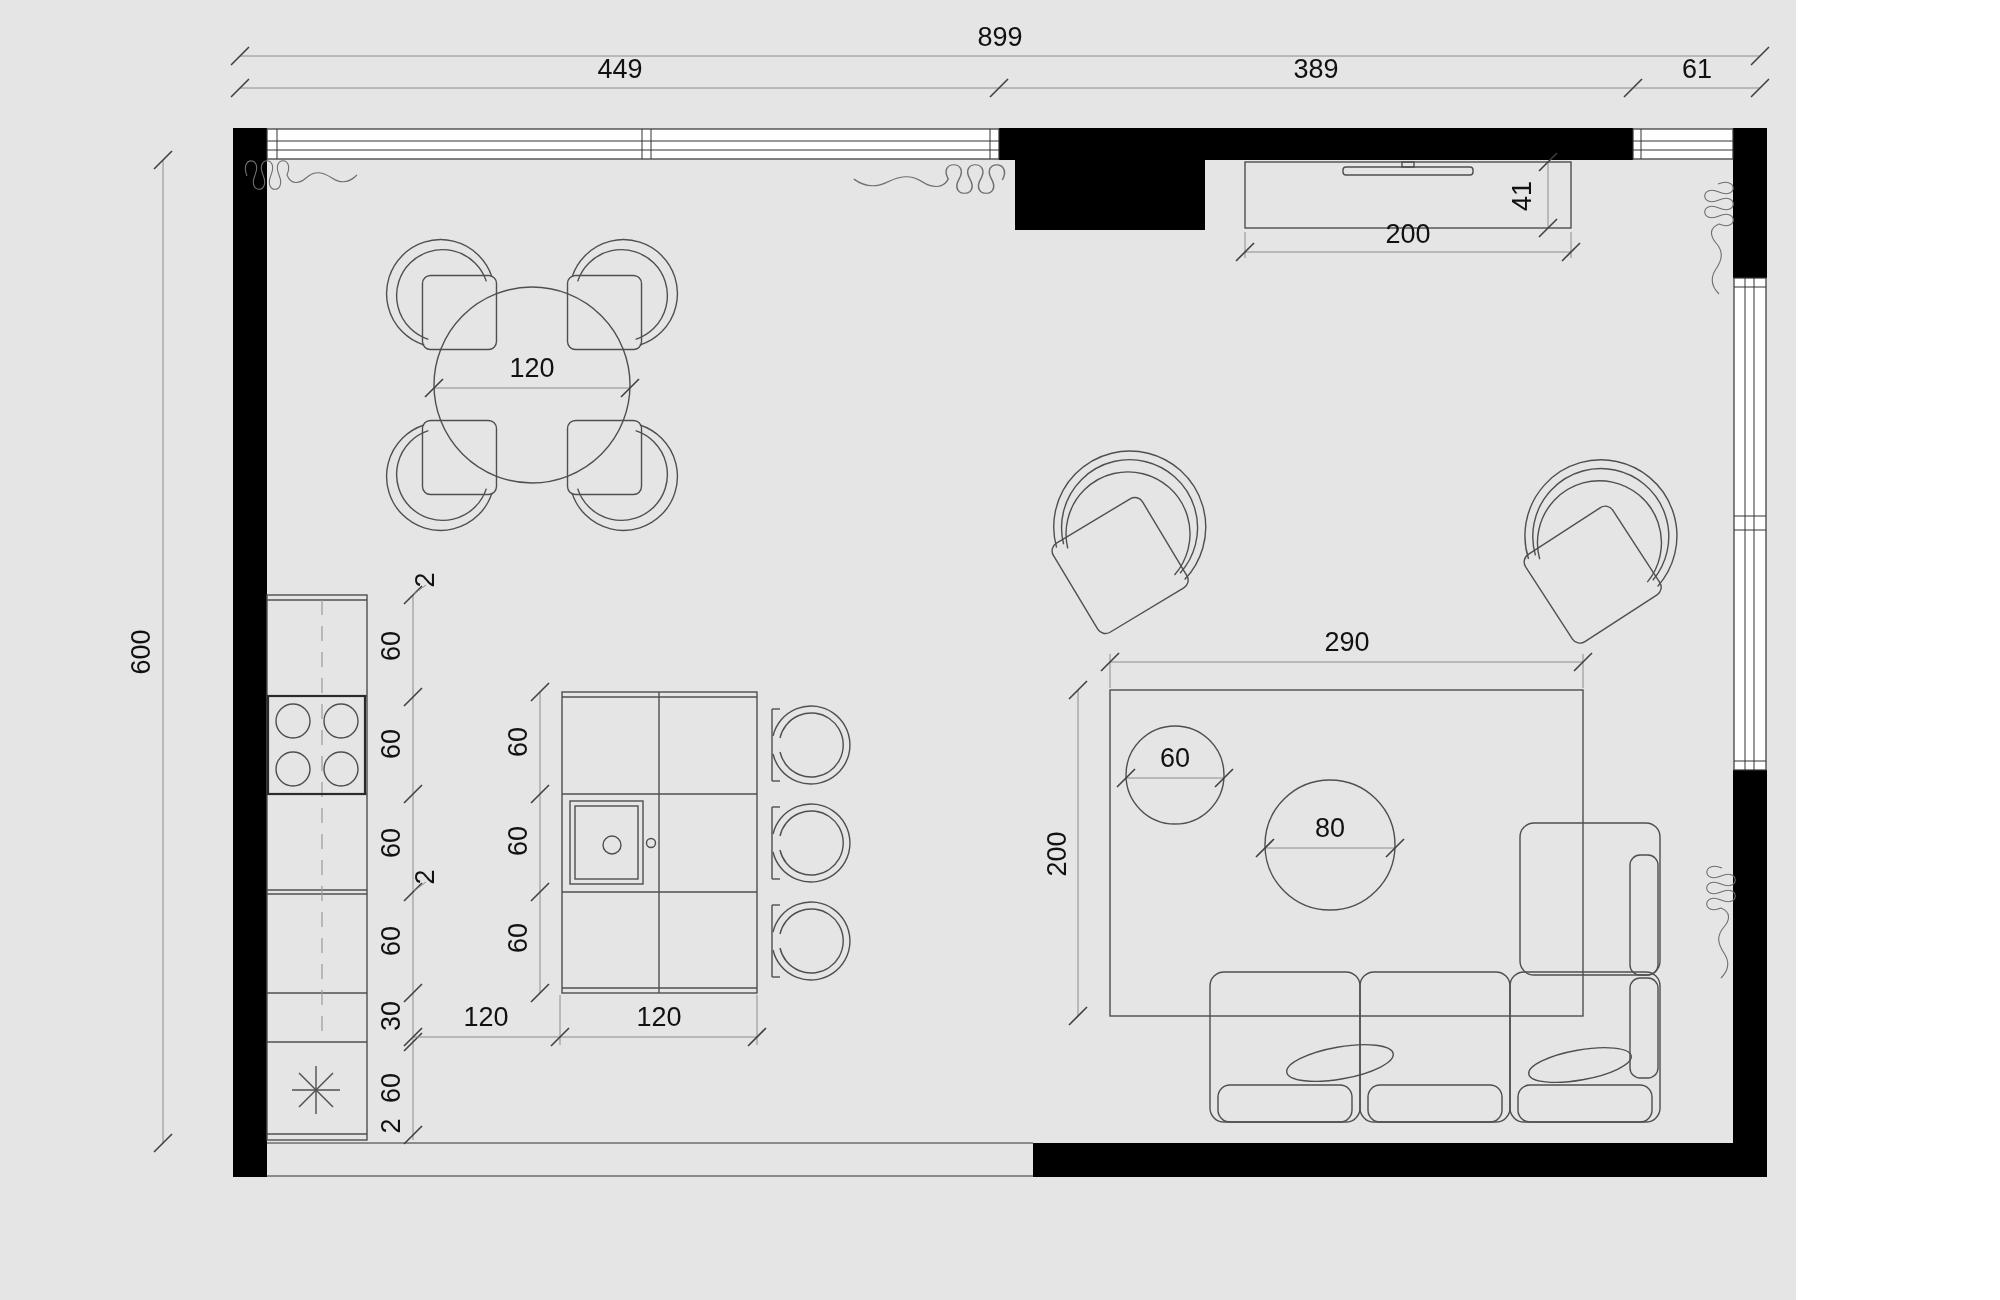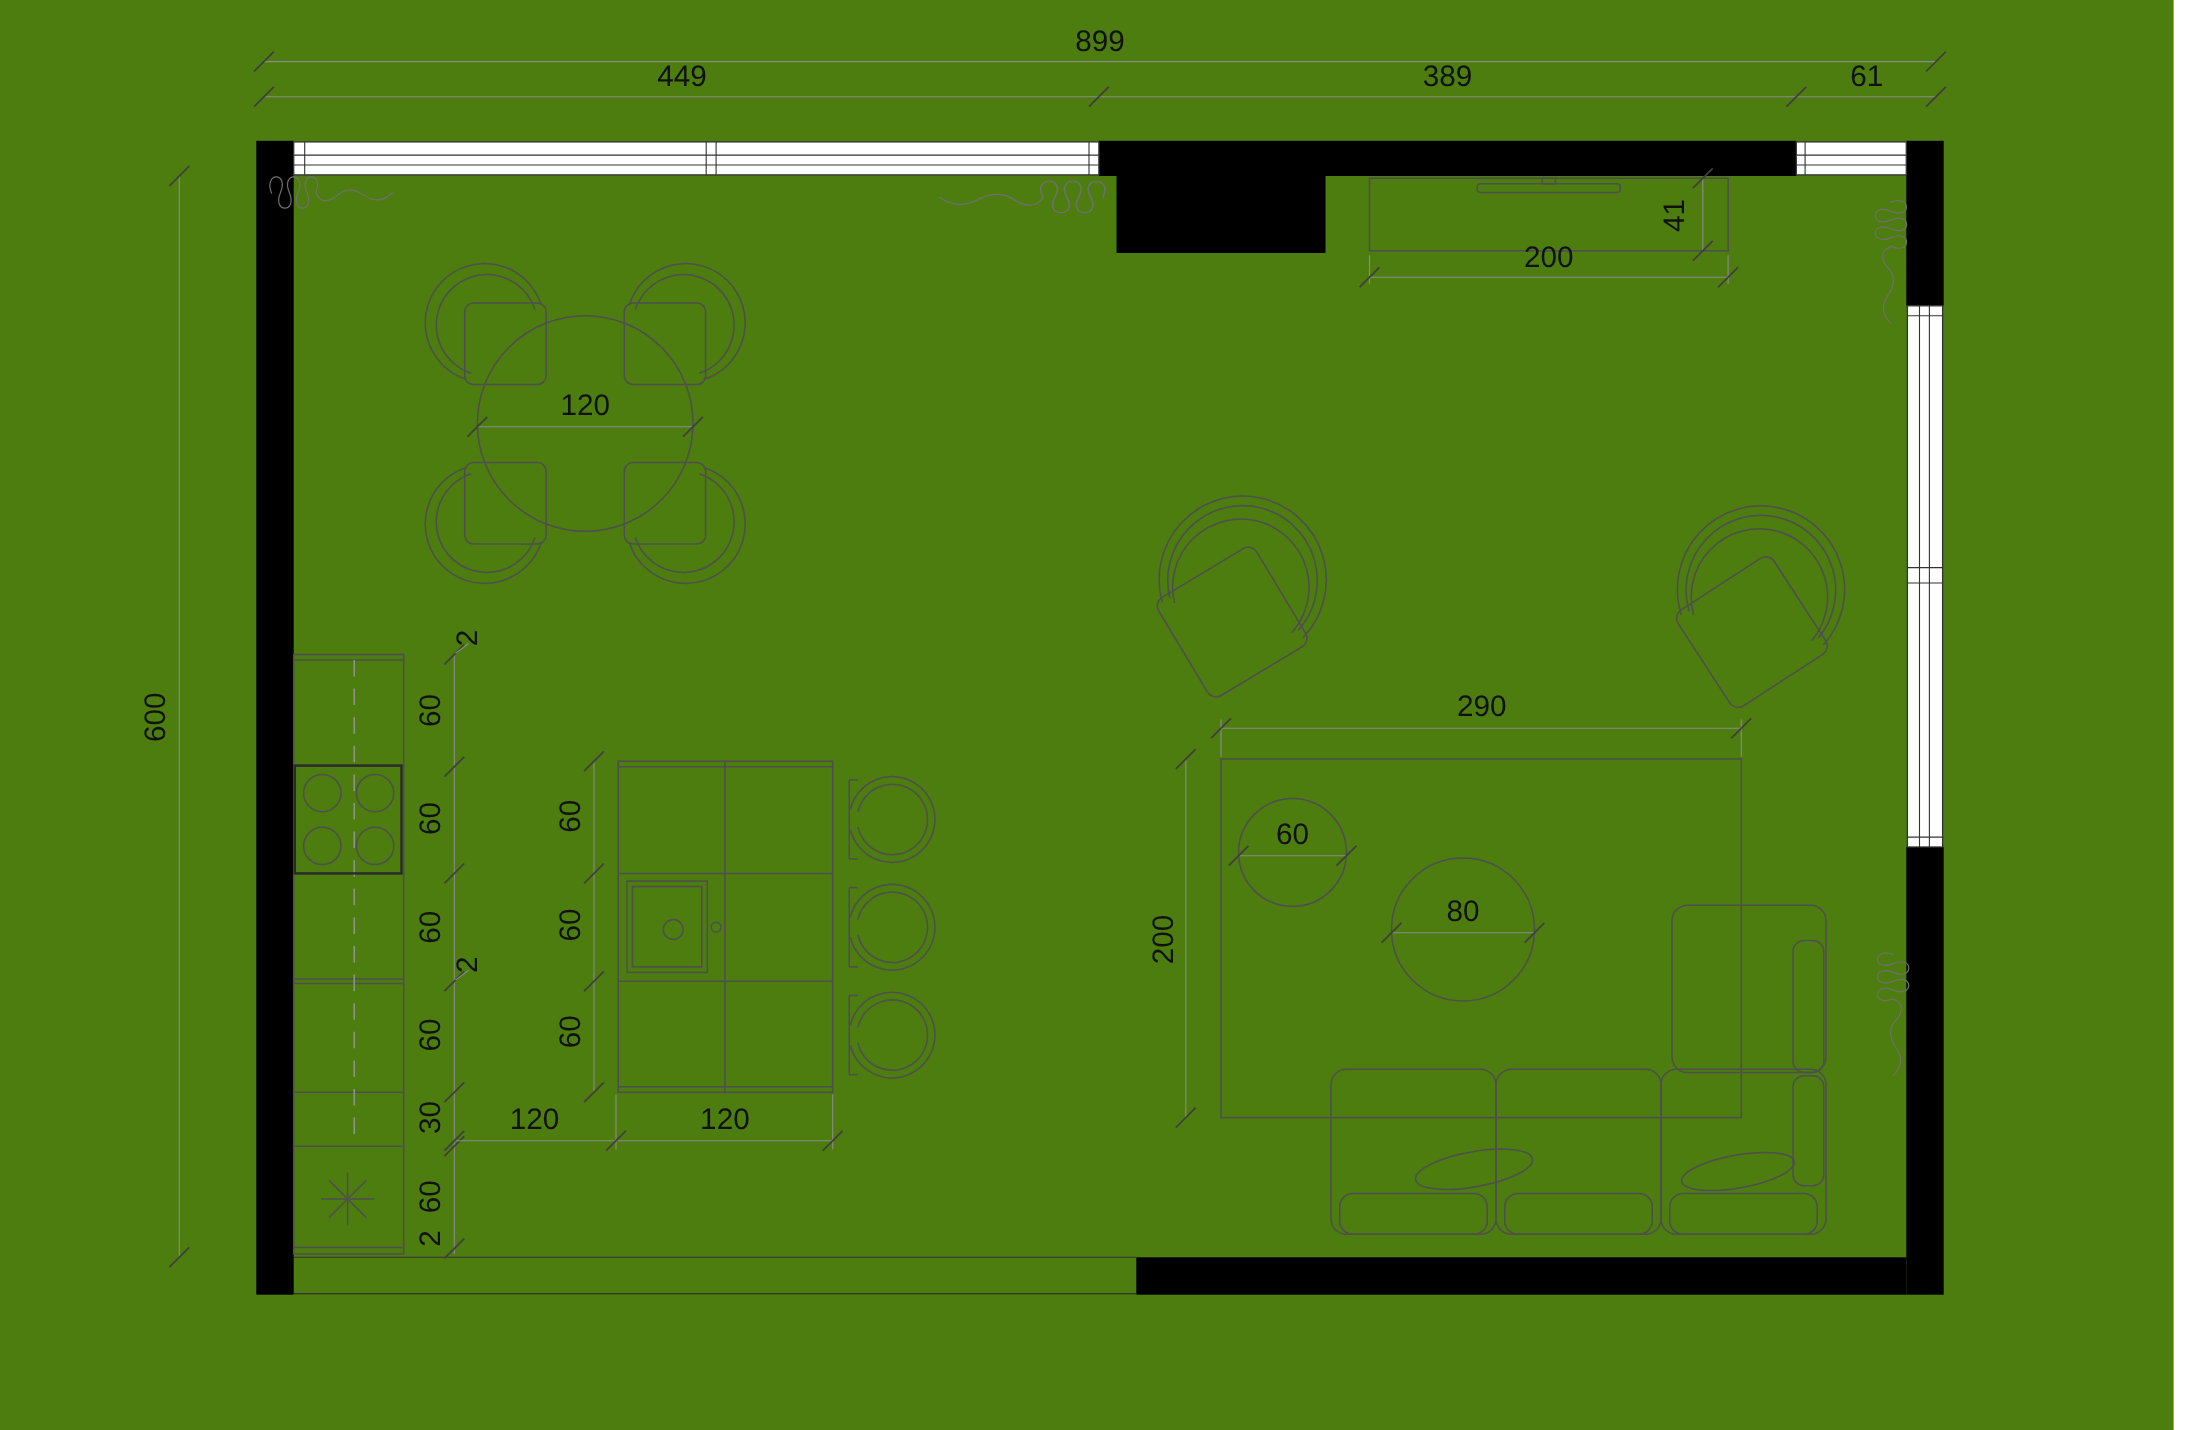--- a/index.html
+++ b/index.html
@@ -1,16 +1,16 @@
 <!DOCTYPE html>
 <html><head>
 <meta charset="utf-8">
 <style>
   html,body{margin:0;padding:0;background:#ffffff;}
-  .stage{position:relative;width:1976px;height:1300px;background:#4d7c0f;overflow:hidden;
+  .stage{position:relative;width:1796px;height:1300px;background:#e5e5e5;overflow:hidden;
          font-family:"Liberation Sans", sans-serif;}
   svg{position:absolute;left:0;top:0;}
   .wall{fill:#000;stroke:none;}
   .furn{fill:none;stroke:#4f4f4f;stroke-width:1.4;}
   .furn-thick{fill:none;stroke:#2a2a2a;stroke-width:2.2;}
   .win{fill:#fff;stroke:#333;stroke-width:1.2;}
   .winline{stroke:#333;stroke-width:1;fill:none;}
   .dim{stroke:#8c8c8c;stroke-width:1;fill:none;}
   .tickline{stroke:#3f3f3f;stroke-width:1.6;}
   .dimtext{font-family:"Liberation Sans", sans-serif;font-size:27px;fill:#111;text-anchor:middle;}

